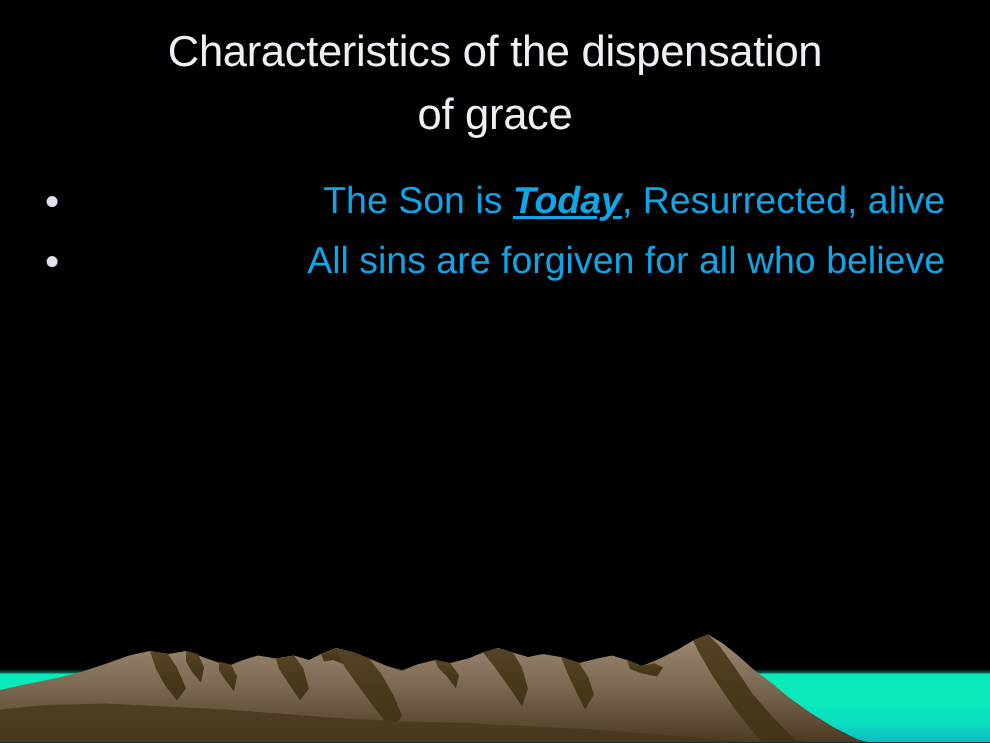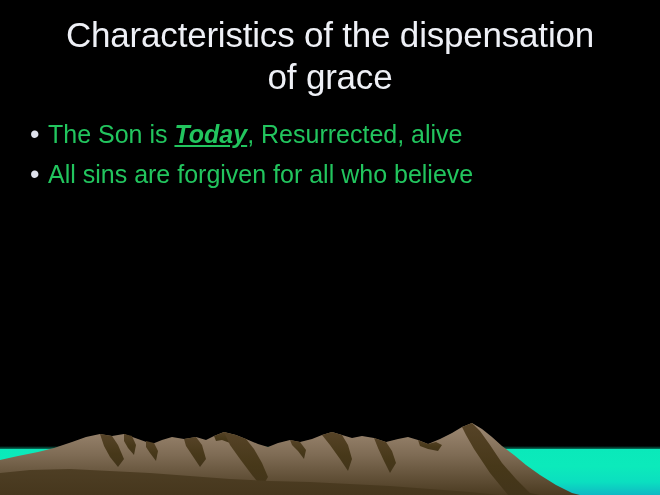--- a/index.html
+++ b/index.html
@@ -72,21 +72,21 @@
   }
 
   
   .title {
     position: absolute;
     left: 24px;
     top: 14px;
     width: 612px;
     text-align: center;
     color: #eef0f6;
-    font-size: 35px;
+    font-size: 29px;
     line-height: 42px;
     font-weight: 400;
     letter-spacing: -0.2px;
     text-shadow: 2px 2px 2px rgba(0,0,0,.55), 1px 1px 0 rgba(0,0,0,.4);
     white-space: pre-line;
   }
 
   .body-list {
     position: absolute;
     left: 30px;
@@ -105,25 +105,26 @@
     flex: 0 0 auto;
     width: 18px;
     color: #dfe2ec;
     font-size: 27px;
     line-height: 33px;
     text-align: left;
     text-shadow: 1px 1px 2px rgba(0,0,0,.5);
   }
   .bullet-text {
     flex: 1 1 auto;
-    color: #22c55e;
+    color: #0ea5e9;
     font-size: 25px;
     line-height: 33px;
     font-weight: 400;
     text-shadow: 1px 1px 2px rgba(0,0,0,.5);
+    text-align: right;
   }
   .bullet-text .emph {
     font-weight: bold;
     font-style: italic;
     text-decoration: underline;
     text-underline-offset: 2px;
     text-decoration-thickness: 2px;
   }
 </style>
 </head>

